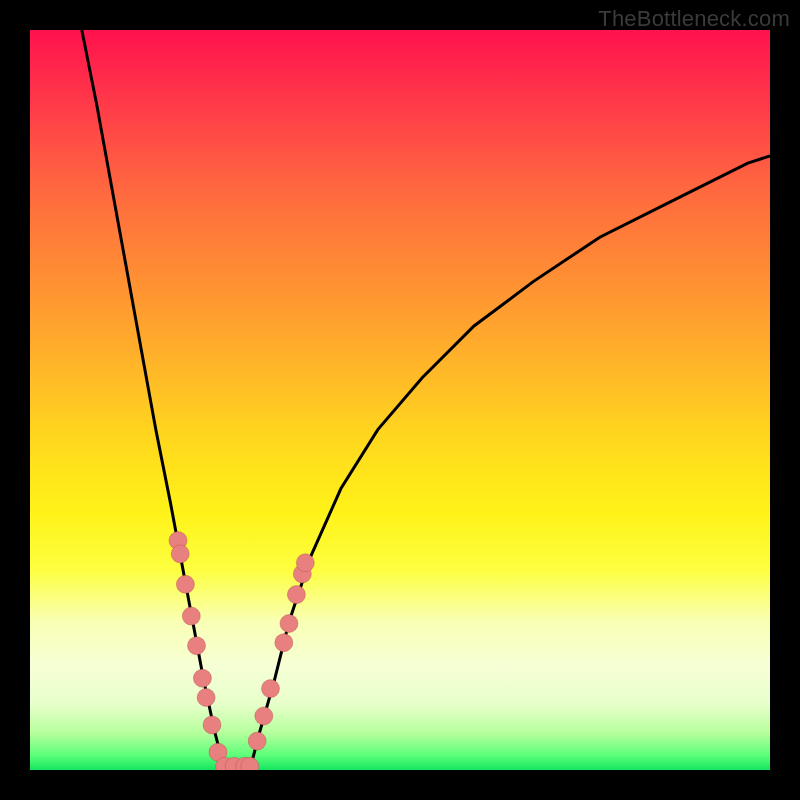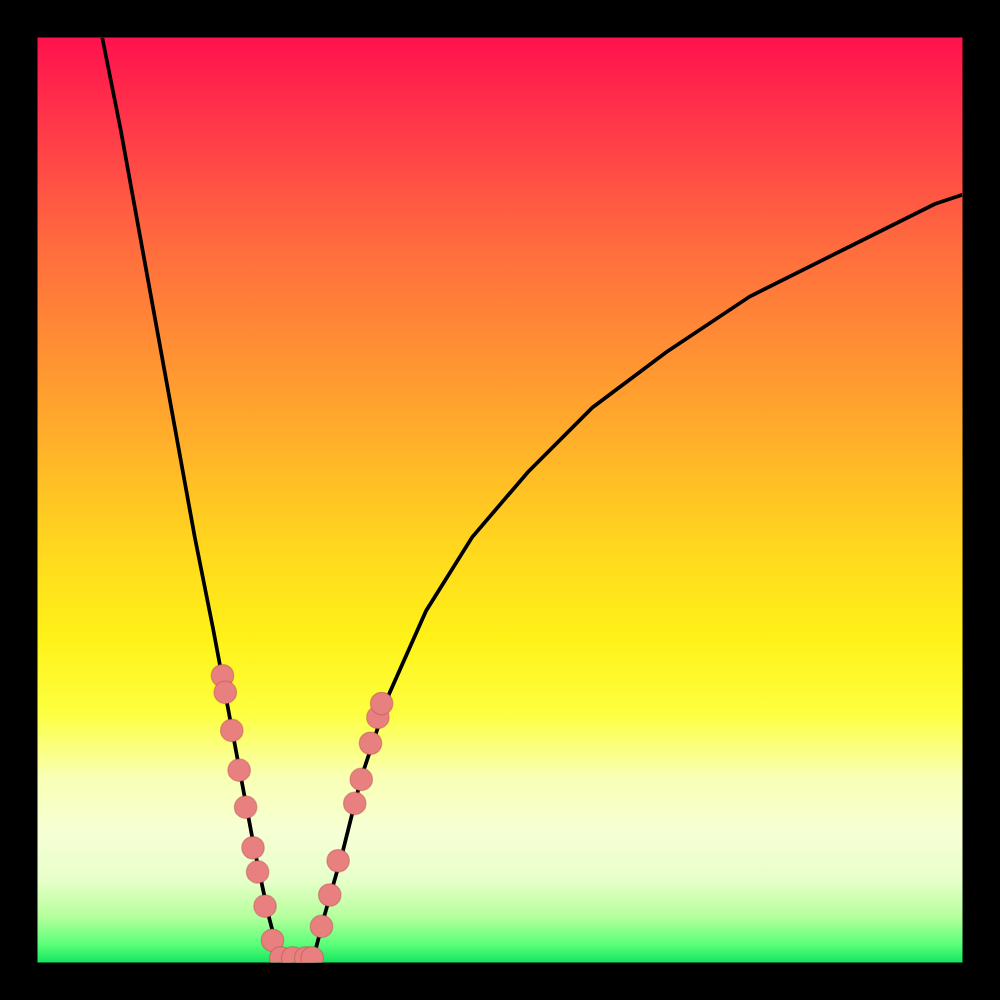--- a/index.html
+++ b/index.html
@@ -66,20 +66,21 @@
   .marker {
     fill: #e98080;
     stroke: rgba(180,70,70,0.4);
     stroke-width: 1;
   }
 </style>
 </head>
 <body>
 
 <div class="chart-container">
+  <div class="watermark">TheBottleneck.com</div>
   <div class="plot-area">
     <svg class="overlay" viewBox="0 0 740 740">
       <path id="left-curve" class="curve" d="M51.8 0.0 L66.6 74.0 L81.4 155.4 L96.2 236.8 L111.0 318.2 L125.8 399.6 L140.6 473.6 L151.7 532.8 L162.8 592.0 L173.9 651.2 L185.0 703.0 L194.6 740.0"></path>
       <path id="right-curve" class="curve" d="M219.8 740.0 L229.4 703.0 L244.2 651.2 L259.0 592.0 L281.2 525.4 L310.8 458.8 L347.8 399.6 L392.2 347.8 L444.0 296.0 L503.2 251.6 L569.8 207.2 L643.8 170.2 L717.8 133.2 L740.0 125.8"></path>
       <g id="markers">
           <circle class="marker" cx="148.0" cy="510.6" r="9"></circle>
           <circle class="marker" cx="150.2" cy="523.9" r="9"></circle>
           <circle class="marker" cx="155.4" cy="554.3" r="9"></circle>
           <circle class="marker" cx="161.3" cy="586.1" r="9"></circle>
           <circle class="marker" cx="166.5" cy="615.7" r="9"></circle>

